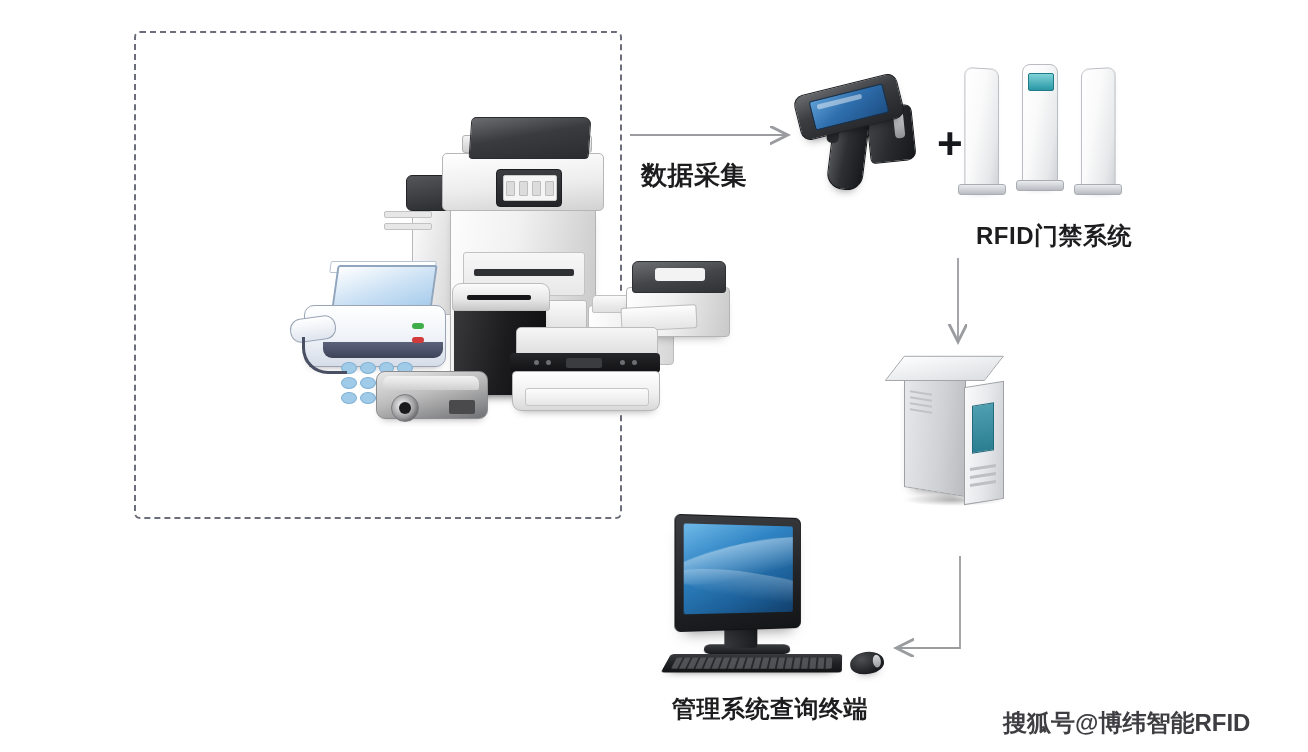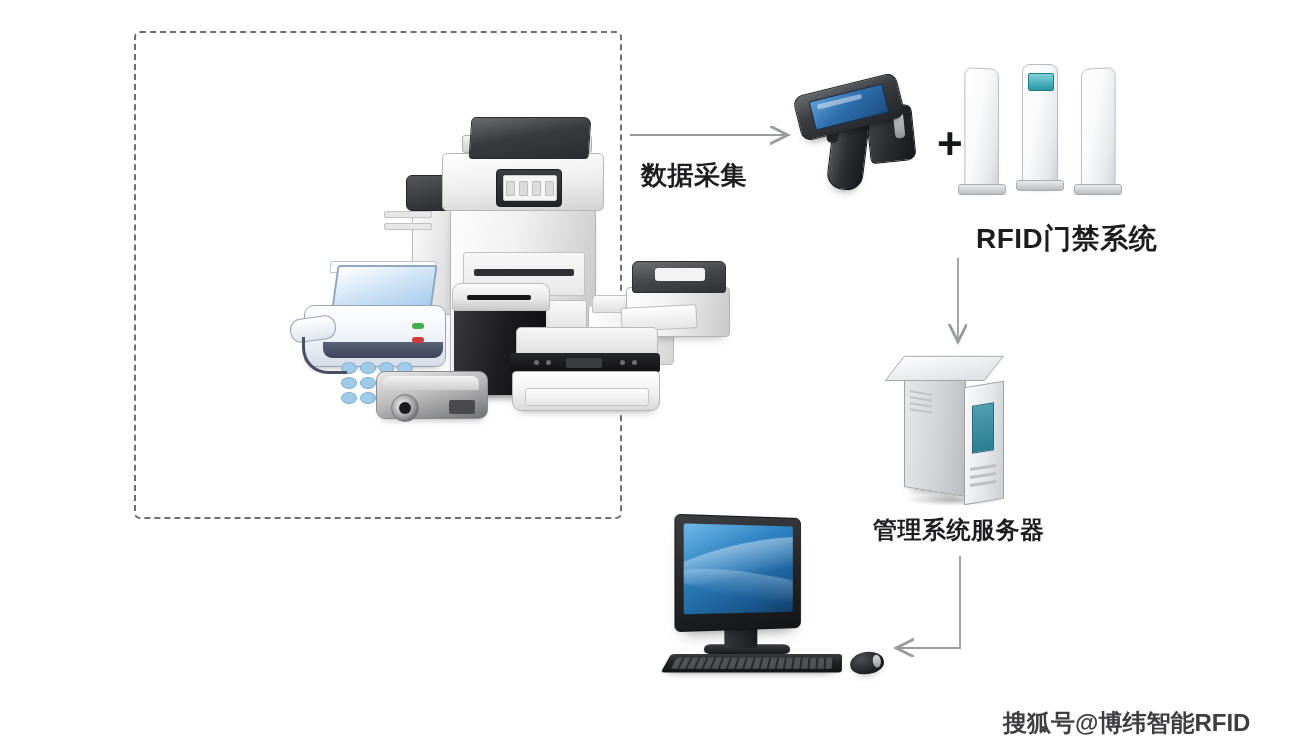--- a/index.html
+++ b/index.html
@@ -19,21 +19,21 @@
   }
 
   
   .lbl{
     position:absolute;color:#1d1d1f;font-weight:700;
     letter-spacing:.5px;white-space:nowrap;
   }
   .lbl-assets{left:200px;top:412px;font-size:26px;}
   .lbl-collect{left:641px;top:158px;font-size:26px;}
   .lbl-handheld{left:804px;top:220px;font-size:24px;}
-  .lbl-gate{left:976px;top:220px;font-size:28px;}
+  .lbl-gate{left:976px;top:220px;font-size:24px;}
   .lbl-server{left:873px;top:514px;font-size:24px;}
   .lbl-terminal{left:672px;top:693px;font-size:24px;}
 
   .plus-sign{position:absolute;left:937px;top:122px;font-size:44px;font-weight:700;color:#17181c;line-height:1;}
 
   
   .watermark{
     position:absolute;left:1003px;top:707px;font-size:24px;font-weight:700;
     color:#2a2a2e;white-space:nowrap;opacity:.9;
     text-shadow:0 1px 0 rgba(255,255,255,.85);
@@ -412,33 +412,33 @@
     <div class="sv-top"></div>
     <div class="sv-panel"></div>
     <div class="sv-line svl1"></div>
     <div class="sv-line svl2"></div>
     <div class="sv-line svl3"></div>
     <div class="sv-vent svv1"></div>
     <div class="sv-vent svv2"></div>
     <div class="sv-vent svv3"></div>
     <div class="sv-vent svv4"></div>
   </div>
-  <div class="lbl lbl-server">管理系统服务器</div>
 
   <div class="dev pc">
     <div class="pc-foot"></div>
     <div class="pc-neck"></div>
     <div class="pc-mon">
       <div class="pc-scr"></div>
     </div>
     <div class="pc-kb">
       <div class="pc-keys"></div>
     </div>
     <div class="pc-mouse"></div>
   </div>
+  <div class="lbl lbl-terminal">管理系统查询终端</div>
 
   <svg class="arrows" viewBox="0 0 1308 752">
     <defs>
       <marker id="ah" markerWidth="12" markerHeight="12" refX="9" refY="5" orient="auto">
         <path d="M0,0 L10,5 L0,10" fill="none" stroke="#9a9ca0" stroke-width="1.6"></path>
       </marker>
     </defs>
 
     <line x1="630" y1="135" x2="786" y2="135" stroke="#9a9ca0" stroke-width="1.8" marker-end="url(#ah)"></line>
 

